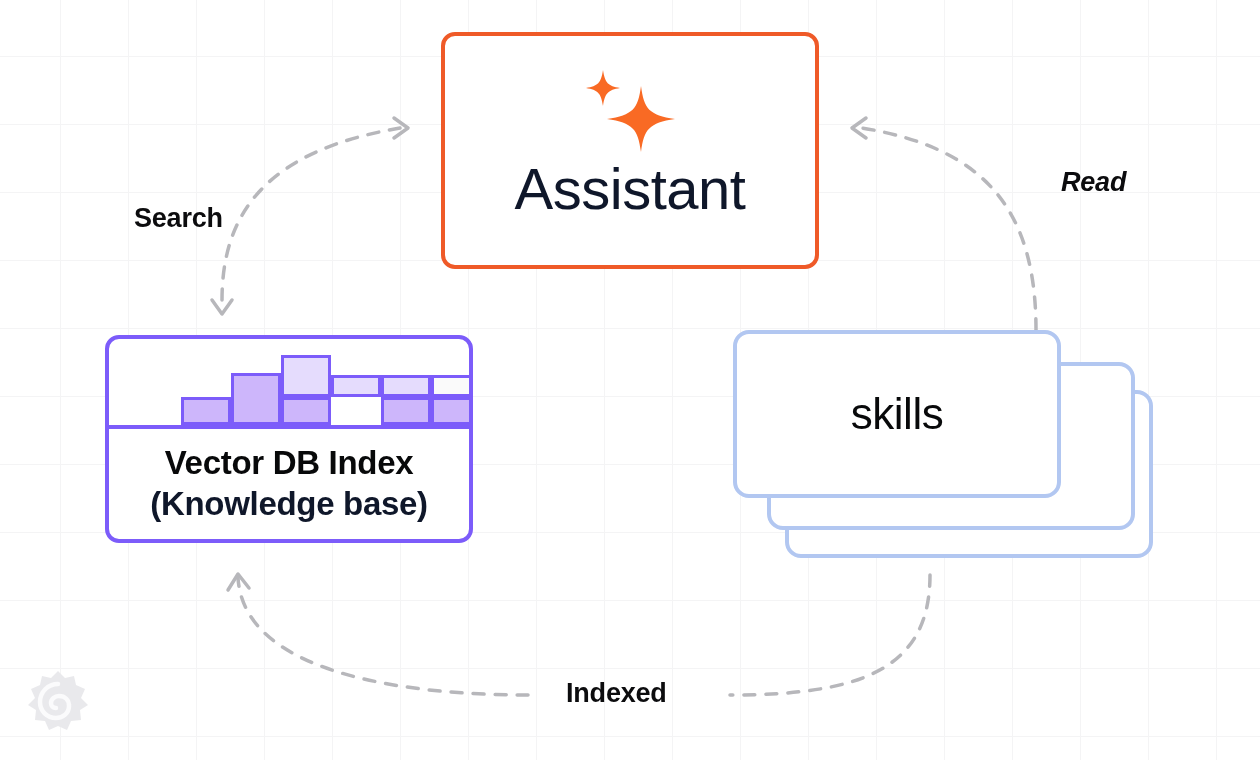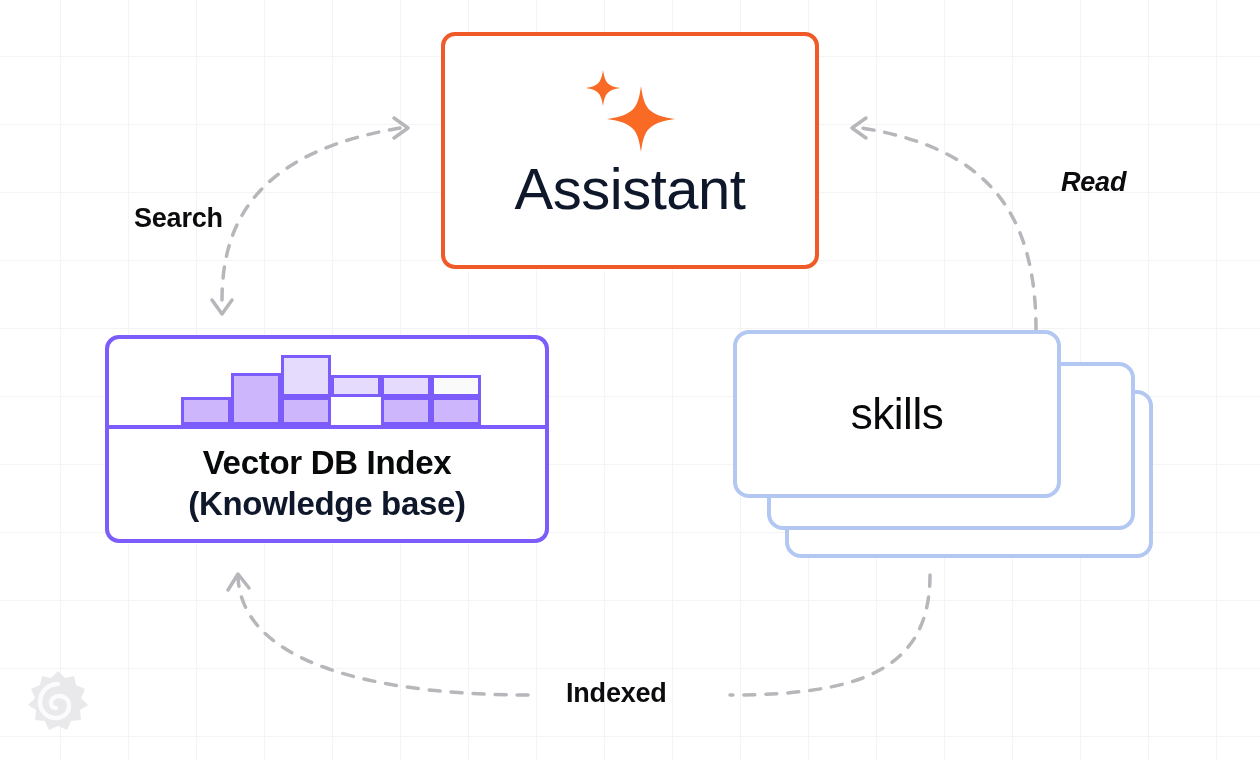--- a/index.html
+++ b/index.html
@@ -61,21 +61,21 @@
     letter-spacing: -0.5px;
     line-height: 1;
     margin-top: 6px;
   }
 
   
   .vectordb-box {
     position: absolute;
     left: 105px;
     top: 335px;
-    width: 444px;
+    width: 368px;
     height: 208px;
     box-sizing: border-box;
     border: 4px solid #7c5cfa;
     border-radius: 14px;
     background: #ffffff;
     overflow: hidden;
   }
   .vectordb-chart {
     position: relative;
     height: 90px;

